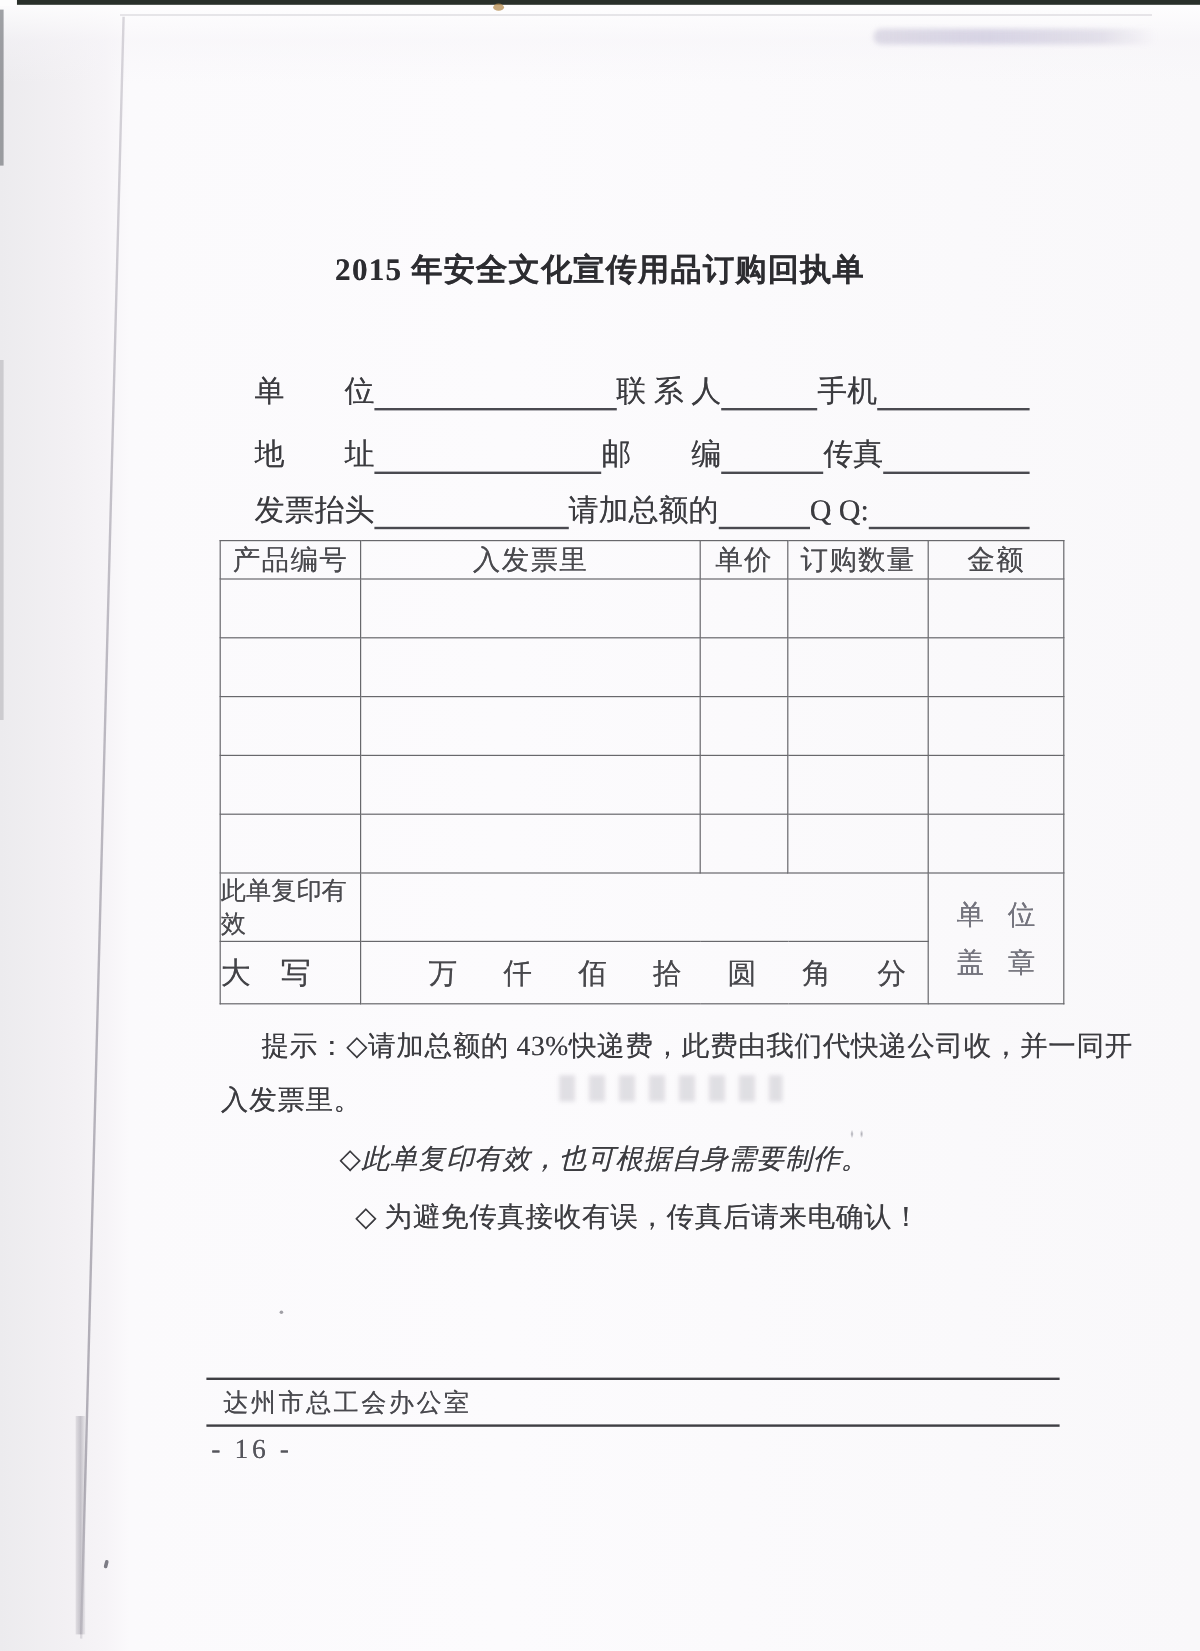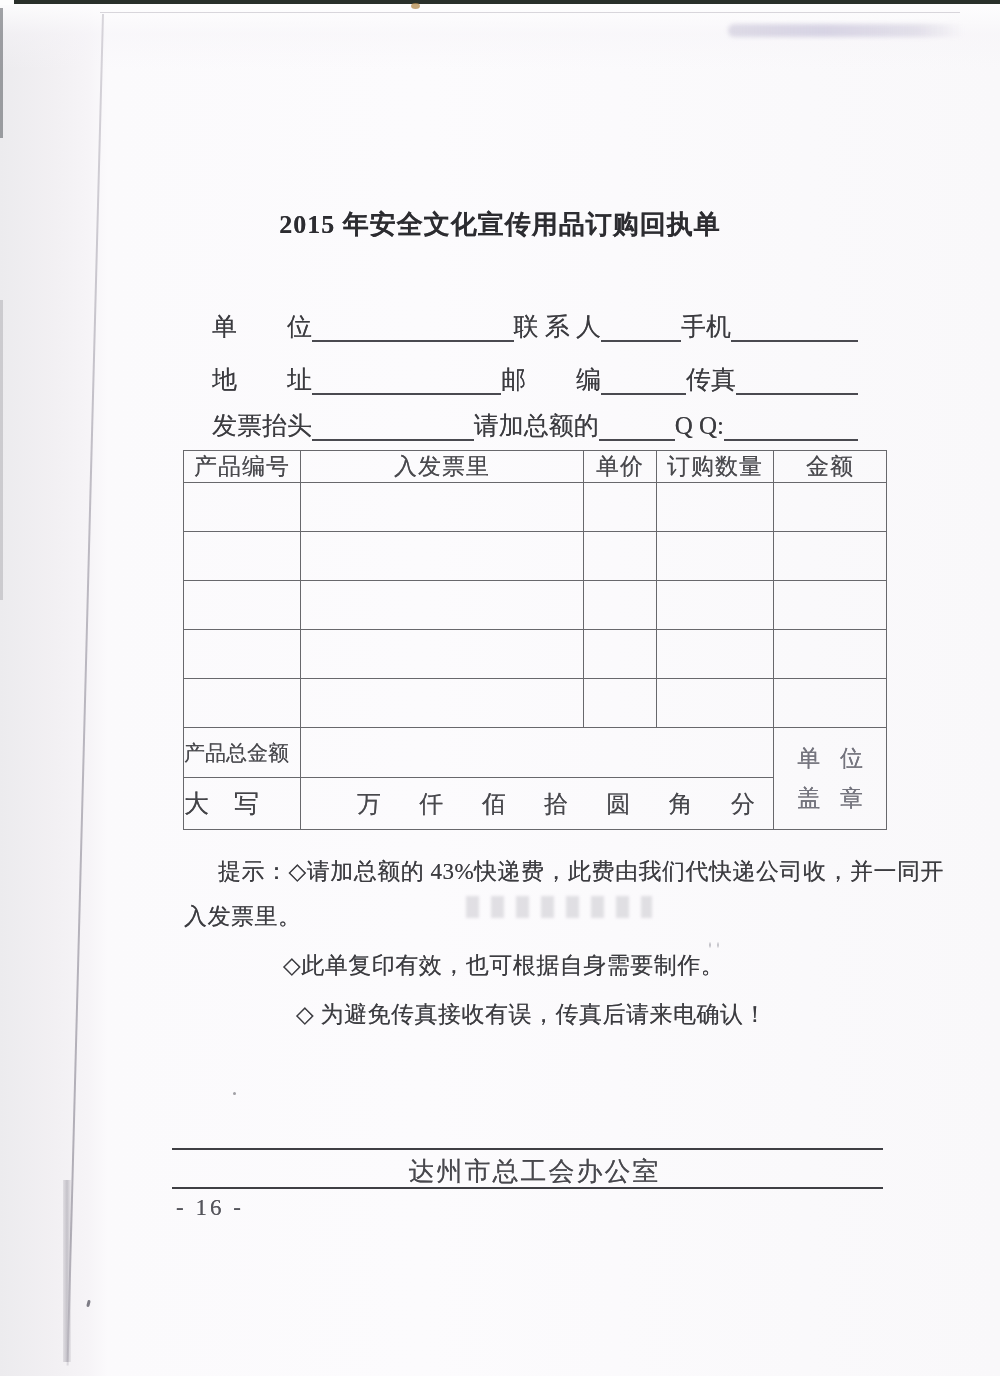--- a/index.html
+++ b/index.html
@@ -90,30 +90,30 @@
   td.daxie-label{font-size:25px;padding-left:12px;color:#434347;}
   td.units-cell{vertical-align:middle;}
   .units{display:flex;justify-content:space-between;padding:0 18px 0 56px;font-size:24px;color:#48484c;}
   td.seal-cell{vertical-align:middle;text-align:center;color:#74747e;font-size:23px;letter-spacing:7px;}
   td.seal-cell .seal-line{margin:9px 0;text-indent:7px;}
 
   
   .note{position:absolute;font-size:23px;color:#3c3c40;letter-spacing:.5px;white-space:pre;}
   .n1{top:856px;left:218px;}
   .n2{top:901px;left:184px;}
-  .n3{top:950px;left:283px;}
+  .n3{top:950px;left:283px;font-style:italic;}
   .n4{top:999px;left:296px;}
 
   
   .foot-rule{position:absolute;left:172px;width:711px;height:2px;background:#3f3f44;}
   .fr1{top:1148px;} .fr2{top:1187px;}
   .foot-text{
     position:absolute;top:1154px;left:172px;width:711px;height:30px;
     display:flex;justify-content:space-between;align-items:center;
-    font-size:26px;color:#48484d;flex-direction:column;
+    font-size:21px;color:#48484d;
   }
   .foot-text .issuer{padding-left:14px;letter-spacing:2px;}
   .foot-text .printdate{padding-right:3px;letter-spacing:1px;}
   .page-num{position:absolute;top:1195px;left:176px;font-size:23px;color:#55555c;letter-spacing:3px;}
 </style>
 </head>
 <body>
 
 <div class="page">
 
@@ -207,21 +207,21 @@
             <td></td>
         </tr>
         <tr class="body-row">
           <td></td>
             <td></td>
             <td></td>
             <td></td>
             <td></td>
         </tr>
         <tr class="total-row">
-          <td class="total-label">产品总金额</td>
+          <td class="total-label">此单复印有效</td>
           <td colspan="3"></td>
           <td rowspan="2" class="seal-cell">
             <div class="seal-line">单 位</div>
             <div class="seal-line">盖 章</div>
           </td>
         </tr>
         <tr class="daxie-row">
           <td class="daxie-label">大　写</td>
           <td colspan="3" class="units-cell">
             <div class="units">

